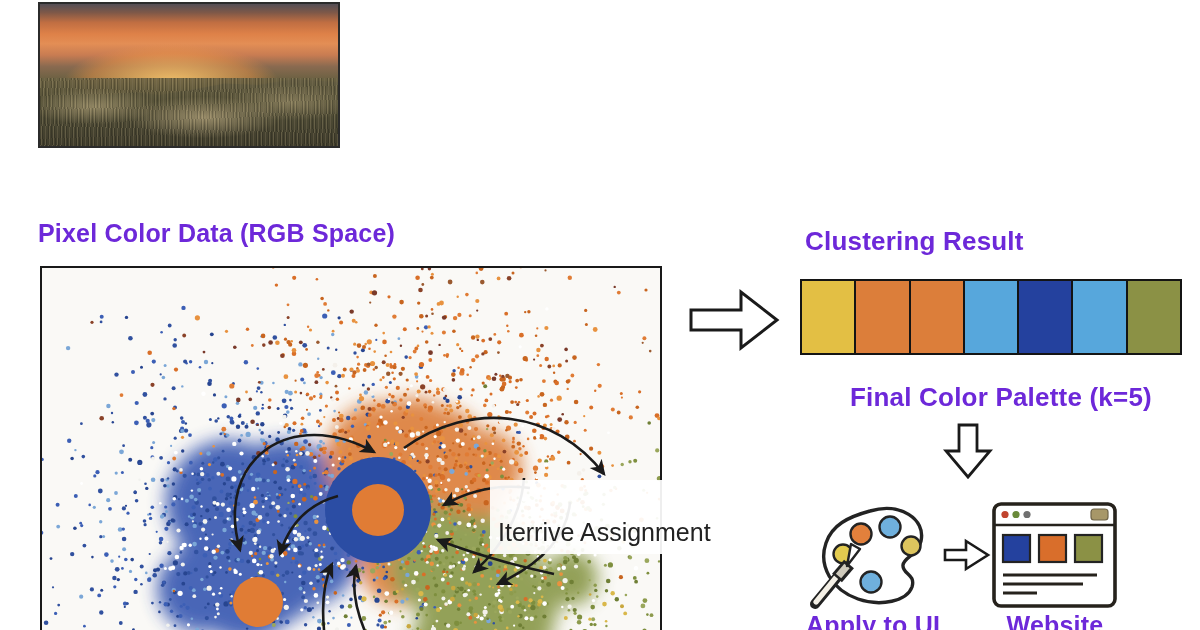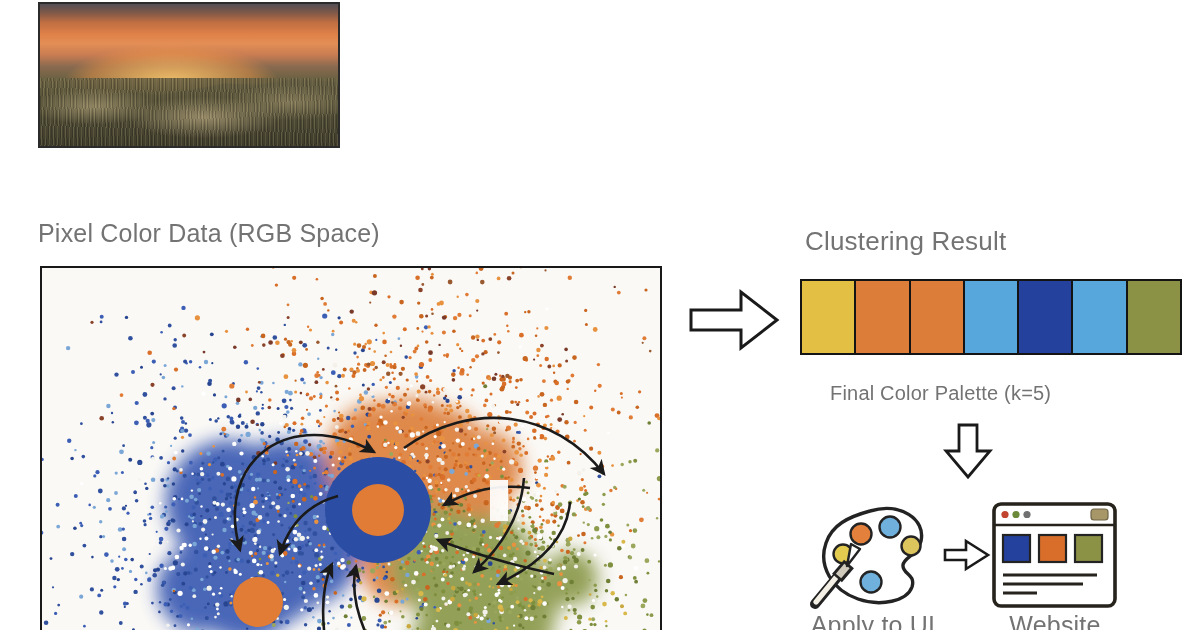--- a/index.html
+++ b/index.html
@@ -34,24 +34,24 @@
     background:
       repeating-linear-gradient(93deg, rgba(220,200,155,0.20) 0 1px, rgba(0,0,0,0) 1px 4px),
       repeating-linear-gradient(86deg, rgba(0,0,0,0.18) 0 1px, rgba(0,0,0,0) 1px 3px),
       radial-gradient(90px 26px at 18% 42%, rgba(206,188,142,0.50), rgba(206,188,142,0) 70%),
       radial-gradient(110px 30px at 55% 58%, rgba(214,194,148,0.55), rgba(214,194,148,0) 70%),
       radial-gradient(95px 26px at 84% 36%, rgba(200,182,138,0.40), rgba(200,182,138,0) 70%),
       linear-gradient(180deg, rgba(107,98,67,0.9) 0%, #565238 35%, #474431 75%, #3f3c2b 100%);
   }
 
   
-  .h-title{font-size:25px;font-weight:400;color:#737373;letter-spacing:.2px;}
+  .h-title{font-size:25px;font-weight:700;color:#6d28d9;letter-spacing:.2px;}
   .t-scatter{left:38px;top:219px;}
   .t-cluster{left:805px;top:226px;font-size:26px;}
-  .t-final{left:830px;top:382px;font-size:20px;}
+  .t-final{left:850px;top:382px;font-size:26px;}
   .t-apply{left:796px;top:611px;width:154px;text-align:center;font-size:25px;}
   .t-website{left:991px;top:611px;width:128px;text-align:center;font-size:25px;}
 
   
   .scatter-box{
     left:40px;top:266px;width:618px;height:380px;
     border:2.5px solid #191919;
     background:#faf9f6;
   }
   .scatter-box svg{position:absolute;left:0;top:0;}
@@ -2924,20 +2924,21 @@
         <path d="M 488 220 Q 442 214 402 237" stroke="#1a1a1a" stroke-width="2.6" fill="none" marker-end="url(#ah)"></path>
         <path d="M 512 306 Q 448 292 396 272" stroke="#1a1a1a" stroke-width="2.6" fill="none" marker-end="url(#ah)"></path>
         <path d="M 482 210 Q 478 262 432 304" stroke="#1a1a1a" stroke-width="2.6" fill="none" marker-end="url(#ah)"></path>
         <path d="M 528 234 Q 524 284 456 316" stroke="#1a1a1a" stroke-width="2.6" fill="none" marker-end="url(#ah)"></path>
         <path d="M 284 378 Q 276 326 290 296" stroke="#1a1a1a" stroke-width="2.6" fill="none" marker-end="url(#ah)"></path>
         <path d="M 332 382 Q 306 334 314 298" stroke="#1a1a1a" stroke-width="2.6" fill="none" marker-end="url(#ah)"></path>
       </g>
   </svg>
   <div class="abs annotation">
     <br>
+    <span>Iterrive Assignment</span>
   </div>
 </div>
 
 <svg class="abs icon" style="left:688px;top:283px;" width="92" height="74" viewBox="0 0 92 74">
   <path d="M 3 27 H 53 V 9 L 89 37 L 53 65 V 47 H 3 Z" fill="#ffffff" stroke="#1a1a1a" stroke-width="3" stroke-linejoin="miter"></path>
 </svg>
 
 <div class="abs h-title t-cluster">Clustering Result</div>
 
 <div class="abs palette-strip" id="palette-strip">

